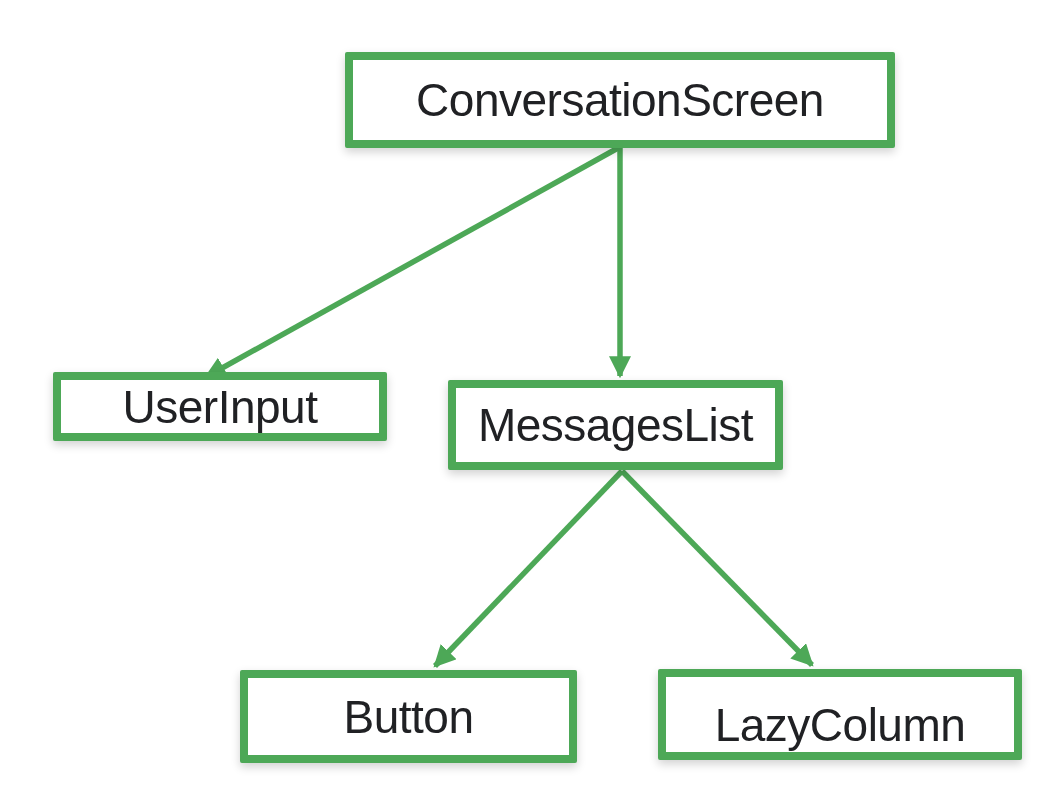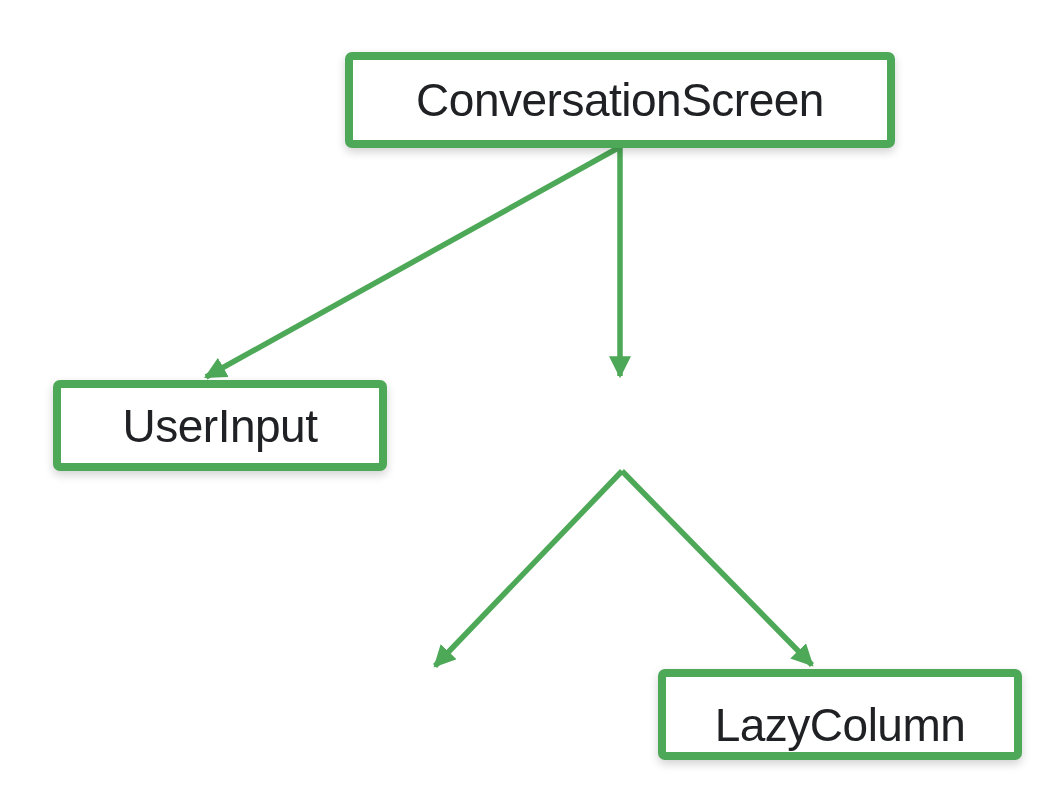--- a/index.html
+++ b/index.html
@@ -21,33 +21,33 @@
     top: 0;
     width: 1040px;
     height: 802px;
     pointer-events: none;
   }
   .node {
     position: absolute;
     box-sizing: border-box;
     background: #ffffff;
     border: 8px solid #4DA857;
-    border-radius: 7px;
+    border-radius: 2px;
     display: flex;
     align-items: center;
     justify-content: center;
     box-shadow: 0 4px 10px rgba(0,0,0,0.18);
     color: #202124;
     font-size: 46px;
     font-weight: 400;
     letter-spacing: -0.5px;
     white-space: nowrap;
   }
   .node-conversationscreen { left: 345px; top: 52px;  width: 550px; height: 96px; }
-  .node-userinput          { left: 53px;  top: 380px; width: 334px; height: 91px; }
+  .node-userinput          { left: 53px;  top: 372px; width: 334px; height: 69px; }
   .node-messageslist       { left: 448px; top: 380px; width: 335px; height: 90px; }
   .node-button             { left: 240px; top: 670px; width: 337px; height: 93px; }
   .node-lazycolumn         { left: 658px; top: 669px; width: 364px; height: 91px; align-items: flex-end; }
   .edge {
     stroke: #4DA857;
     stroke-width: 5.5;
     fill: none;
   }
 </style>
 </head>
@@ -68,19 +68,25 @@
   </svg>
 
   <div class="node node-conversationscreen">
     <span>ConversationScreen</span>
   </div>
 
   <div class="node node-userinput">
     <span>UserInput</span>
   </div>
 
+  <div class="node node-messageslist">
+    <span>MessagesList</span>
+  </div>
 
+  <div class="node node-button">
+    <span>Button</span>
+  </div>
 
   <div class="node node-lazycolumn">
     <span>LazyColumn</span>
   </div>
 
 </div>
 
 </body></html>

